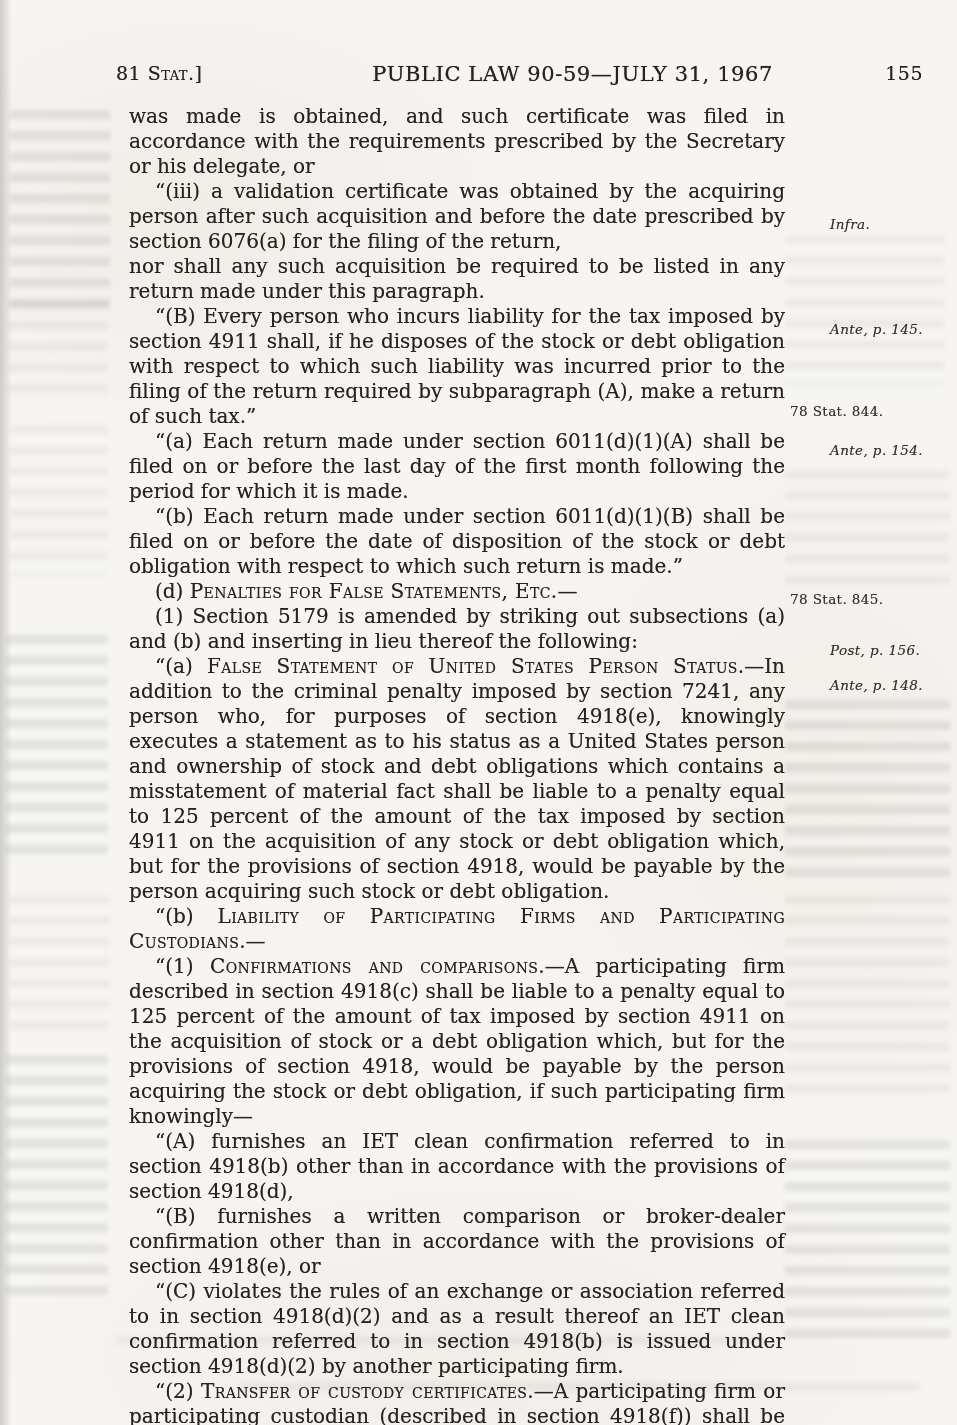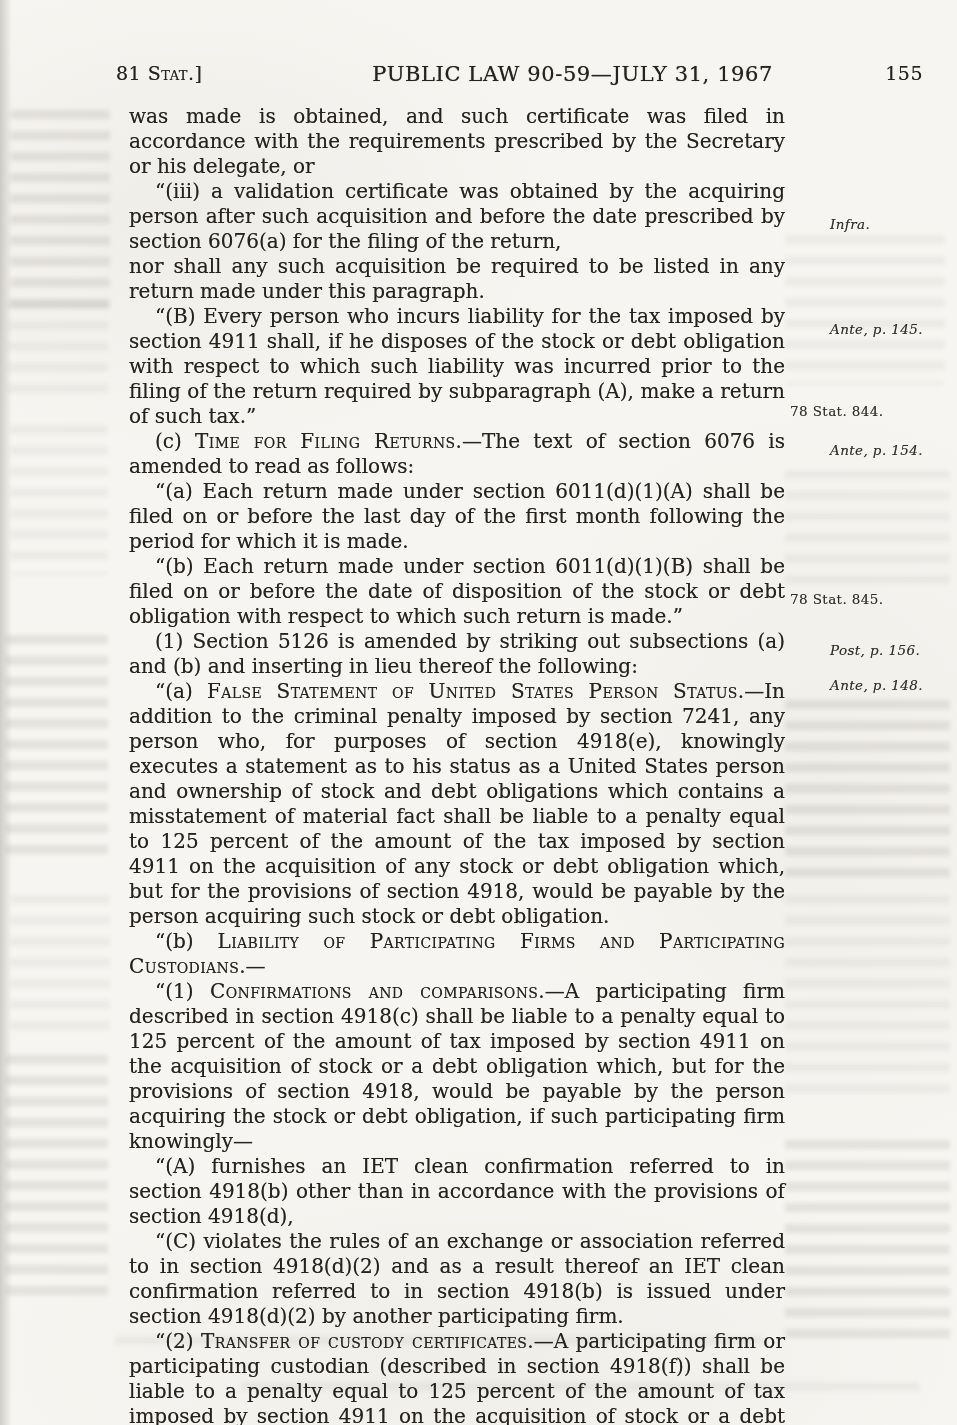--- a/index.html
+++ b/index.html
@@ -93,28 +93,29 @@
     <span class="stat">81 Stat.]</span>
     <span class="title">PUBLIC LAW 90-59—JULY 31, 1967</span>
     <span class="pageno">155</span>
   </header>
 
   <main class="content">
     <p class="l3"><span>was made is obtained, and such certificate was filed in accordance with the requirements prescribed by the Secretary or his delegate, or</span></p>
     <p class="l3 ind"><span>“(iii) a validation certificate was obtained by the acquiring person after such acquisition and before the date prescribed by section 6076(a) for the filing of the return,</span></p>
     <p class="l2"><span>nor shall any such acquisition be required to be listed in any return made under this paragraph.</span></p>
     <p class="l2 ind"><span>“(B) Every person who incurs liability for the tax imposed by section 4911 shall, if he disposes of the stock or debt obligation with respect to which such liability was incurred prior to the filing of the return required by subparagraph (A), make a return of such tax.”</span></p>
-    <p class="m ind"><span>(c) </span><span class="sc">Time for Filing Returns</span><span>.—The text of section 6076 is amended to read as follows:</span></p>
     <p class="m ind"><span>“(a) Each return made under section 6011(d)(1)(A) shall be filed on or before the last day of the first month following the period for which it is made.</span></p>
     <p class="m ind"><span>“(b) Each return made under section 6011(d)(1)(B) shall be filed on or before the date of disposition of the stock or debt obligation with respect to which such return is made.”</span></p>
-    <p class="l1 ind"><span>(1) Section 5126 is amended by striking out subsections (a) and (b) and inserting in lieu thereof the following:</span></p>
+    <p class="m ind"><span>(d) </span><span class="sc">Penalties for False Statements, Etc.</span><span>—</span></p>
+    <p class="l1 ind"><span>(1) Section 5179 is amended by striking out subsections (a) and (b) and inserting in lieu thereof the following:</span></p>
     <p class="m ind"><span>“(a) </span><span class="sc">False Statement of United States Person Status</span><span>.—In addition to the criminal penalty imposed by section 7241, any person who, for purposes of section 4918(e), knowingly executes a statement as to his status as a United States person and ownership of stock and debt obligations which contains a misstatement of material fact shall be liable to a penalty equal to 125 percent of the amount of the tax imposed by section 4911 on the acquisition of any stock or debt obligation which, but for the provisions of section 4918, would be payable by the person acquiring such stock or debt obligation.</span></p>
     <p class="m ind"><span>“(b) </span><span class="sc">Liability of Participating Firms and Participating Custodians</span><span>.—</span></p>
     <p class="l1 ind"><span>“(1) </span><span class="sc">Confirmations and comparisons</span><span>.—A participating firm described in section 4918(c) shall be liable to a penalty equal to 125 percent of the amount of tax imposed by section 4911 on the acquisition of stock or a debt obligation which, but for the provisions of section 4918, would be payable by the person acquiring the stock or debt obligation, if such participating firm knowingly—</span></p>
     <p class="l2 ind"><span>“(A) furnishes an IET clean confirmation referred to in section 4918(b) other than in accordance with the provisions of section 4918(d),</span></p>
+    <p class="l2 ind"><span>“(B) furnishes a written comparison or broker-dealer confirmation other than in accordance with the provisions of section 4918(e), or</span></p>
     <p class="l2 ind"><span>“(C) violates the rules of an exchange or association referred to in section 4918(d)(2) and as a result thereof an IET clean confirmation referred to in section 4918(b) is issued under section 4918(d)(2) by another participating firm.</span></p>
     <p class="l1 ind"><span>“(2) </span><span class="sc">Transfer of custody certificates</span><span>.—A participating firm or participating custodian (described in section 4918(f)) shall be liable to a penalty equal to 125 percent of the amount of tax imposed by section 4911 on the acquisition of stock or a debt obligation which, but for the provisions of section 4918, would be pay-</span></p>
   </main>
 
   <aside>
     <div class="note it" style="top:216px;"><span>Infra.</span></div>
     <div class="note it" style="top:321px;"><span>Ante, p. 145.</span></div>
     <div class="note" style="top:403px;"><span>78 Stat. 844.</span></div>
     <div class="note it" style="top:442px;"><span>Ante, p. 154.</span></div>
     <div class="note" style="top:591px;"><span>78 Stat. 845.</span></div>

